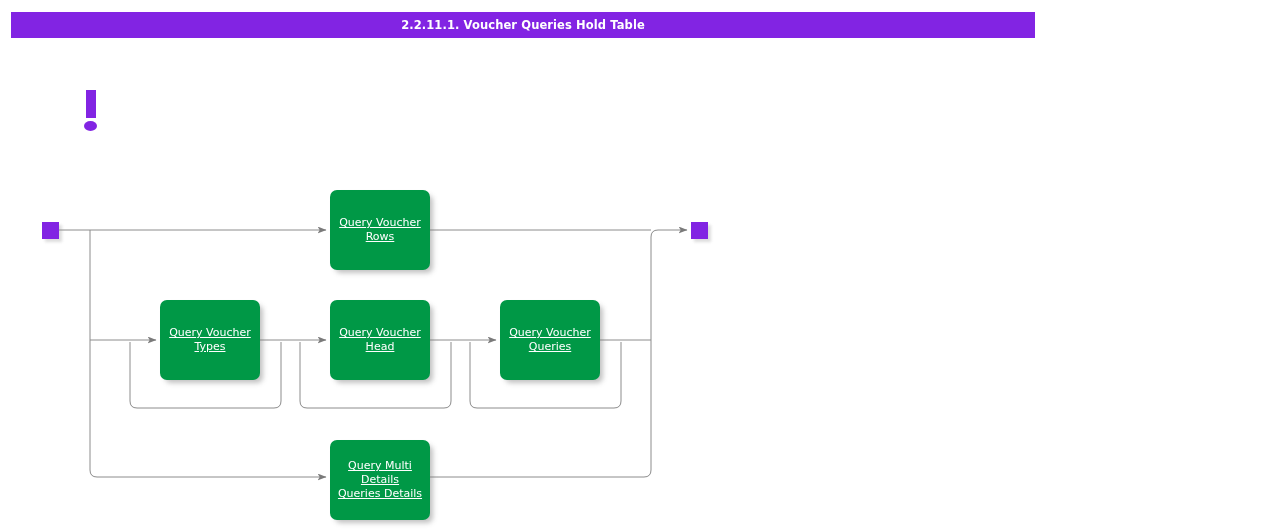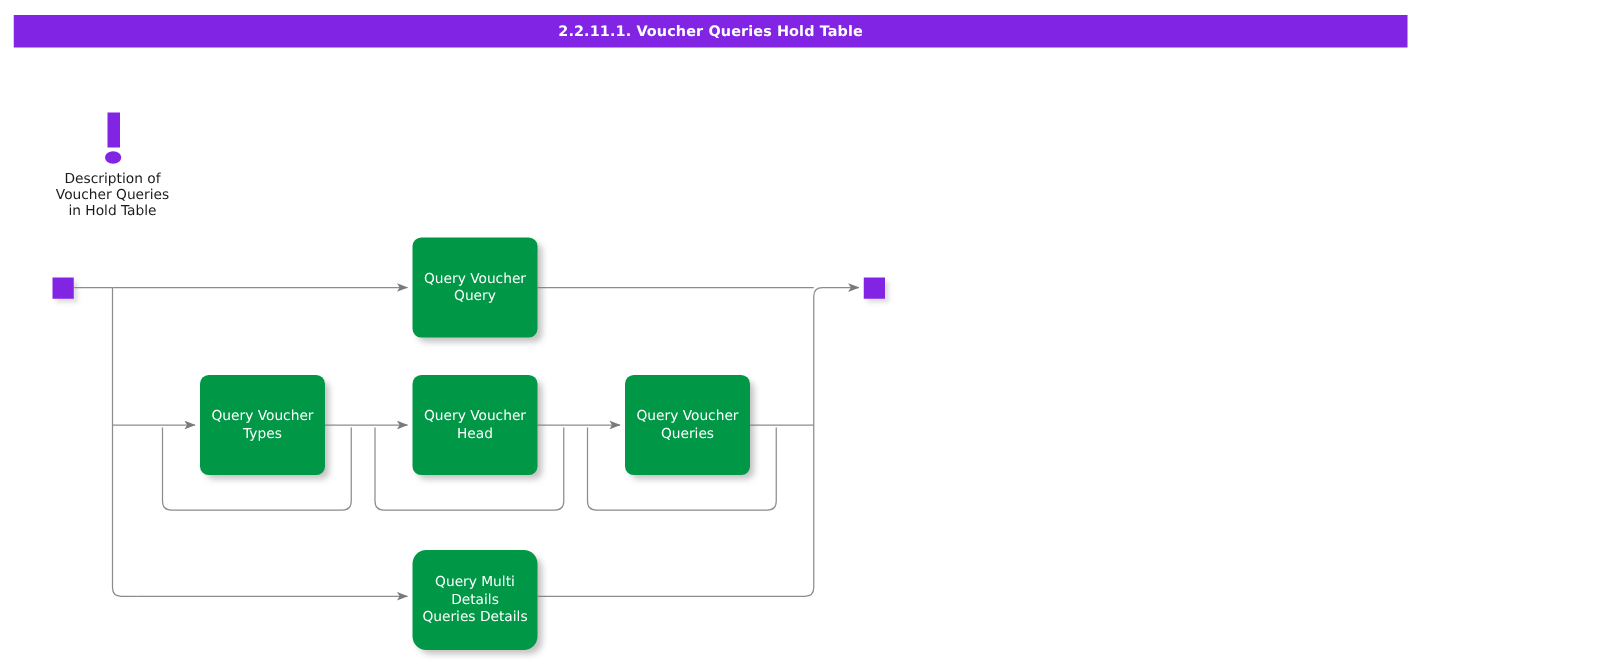--- a/index.html
+++ b/index.html
@@ -13,21 +13,21 @@
     position: relative;
     overflow: hidden;
     font-family: "DejaVu Sans", sans-serif;
   }
 
   
   #title-bar {
     position: absolute;
     left: 11px;
     top: 12px;
-    width: 1115px;
+    width: 1024px;
     height: 26px;
     background: #8224e3;
     display: flex;
     align-items: center;
     justify-content: center;
   }
   #title-bar .title-text {
     color: #ffffff;
     font-size: 11.5px;
     font-weight: bold;
@@ -133,26 +133,27 @@
     justify-content: center;
     color: #ffffff;
     font-size: 11px;
     line-height: 14px;
     text-align: center;
     font-family: "DejaVu Sans", sans-serif;
     box-shadow: 4px 4px 5px -1px rgba(120,120,120,0.45);
     box-sizing: border-box;
     padding: 2px 6px;
     z-index: 5;
+    text-decoration: underline;
   }
   #node-voucher-types   { left: 330px; top: 190px; width: 100px; height: 80px; }
   #node-voucher-head    { left: 160px; top: 300px; width: 100px; height: 80px; }
   #node-voucher-rows    { left: 330px; top: 300px; width: 100px; height: 80px; }
   #node-voucher-details { left: 500px; top: 300px; width: 100px; height: 80px; }
-  #node-multi-company   { left: 330px; top: 440px; width: 100px; height: 80px; border-radius: 11px; }
+  #node-multi-company   { left: 330px; top: 440px; width: 100px; height: 80px; }
 </style>
 </head>
 <body>
 
 <div id="title-bar">
   <span class="title-text">2.2.11.1. Voucher Queries Hold Table</span>
 </div>
 
 <svg id="diagram-svg" viewBox="0 0 1280 530" xmlns="http://www.w3.org/2000/svg">
   <defs>
@@ -193,37 +194,32 @@
   </g>
 </svg>
 
 <div id="note-group">
   <div id="note-icon">
     <div class="bang-bar-shadow"></div>
     <div class="bang-dot-shadow"></div>
     <div class="bang-bar"></div>
     <div class="bang-dot"></div>
   </div>
-  <div id="note-label">
-    <div>Description of</div>
-    <div>Voucher Queries</div>
-    <div>in Hold Table</div>
-  </div>
 </div>
 
 <div class="terminal-shadow" id="terminal-start-shadow"></div>
 <div class="terminal" id="terminal-start"></div>
 
 <div class="terminal-shadow" id="terminal-end-shadow"></div>
 <div class="terminal" id="terminal-end"></div>
 
 <div class="node" id="node-voucher-types">
   <span>
     <span>Query Voucher</span><br>
-    <span>Query</span>
+    <span>Rows</span>
   </span>
 </div>
 
 <div class="node" id="node-voucher-head">
   <span>
     <span>Query Voucher</span><br>
     <span>Types</span>
   </span>
 </div>
 

